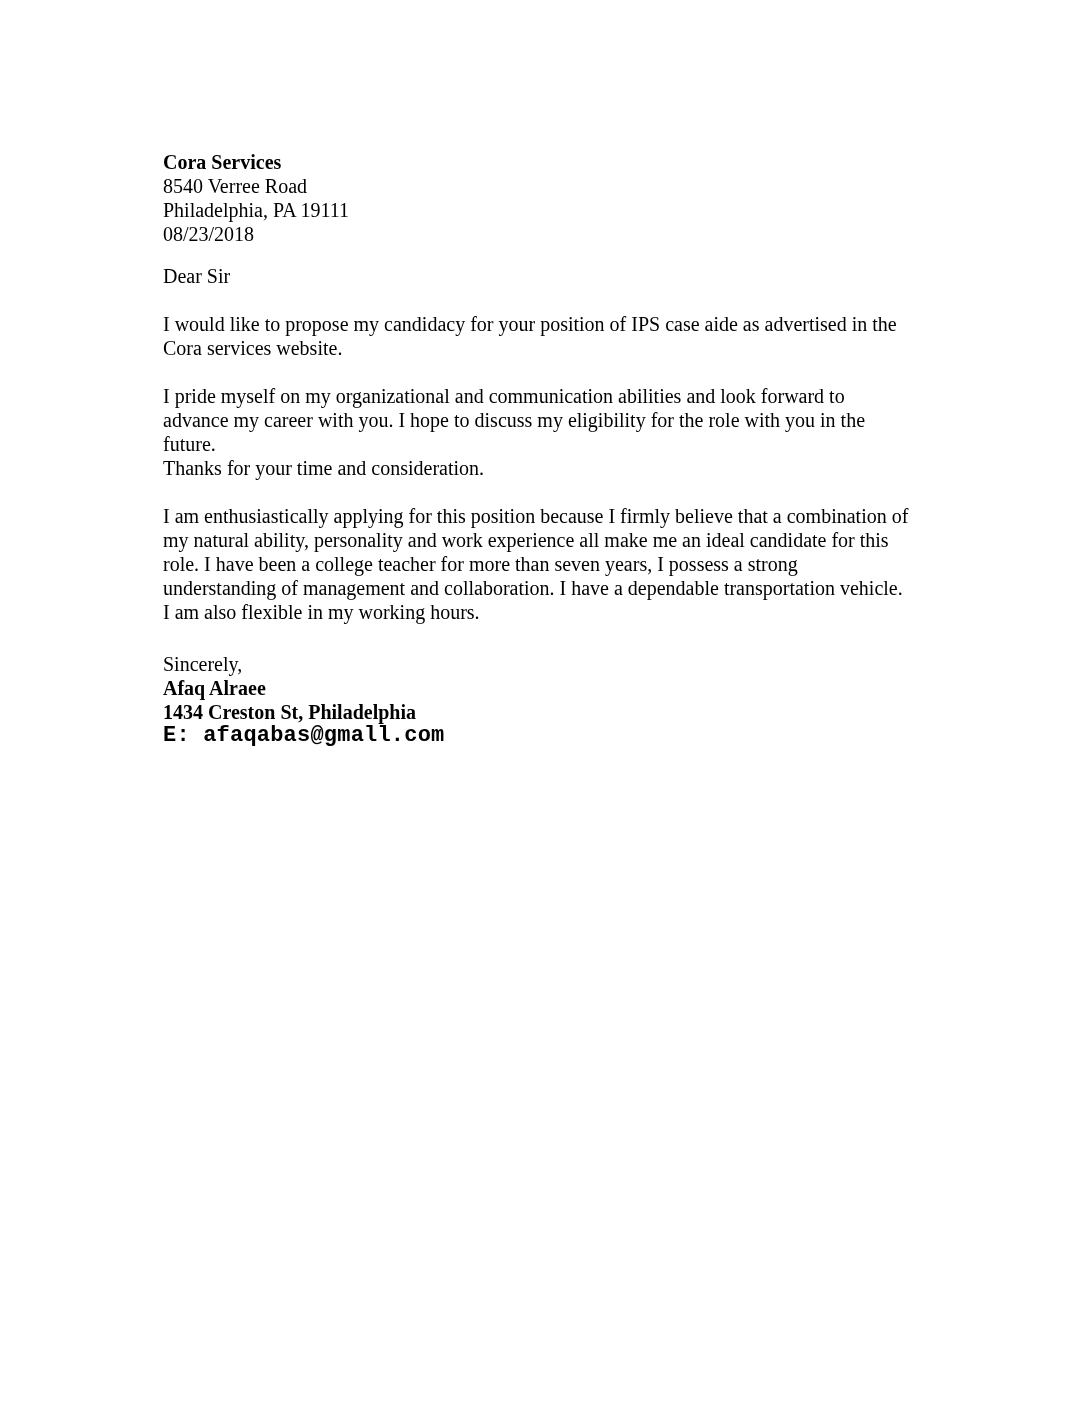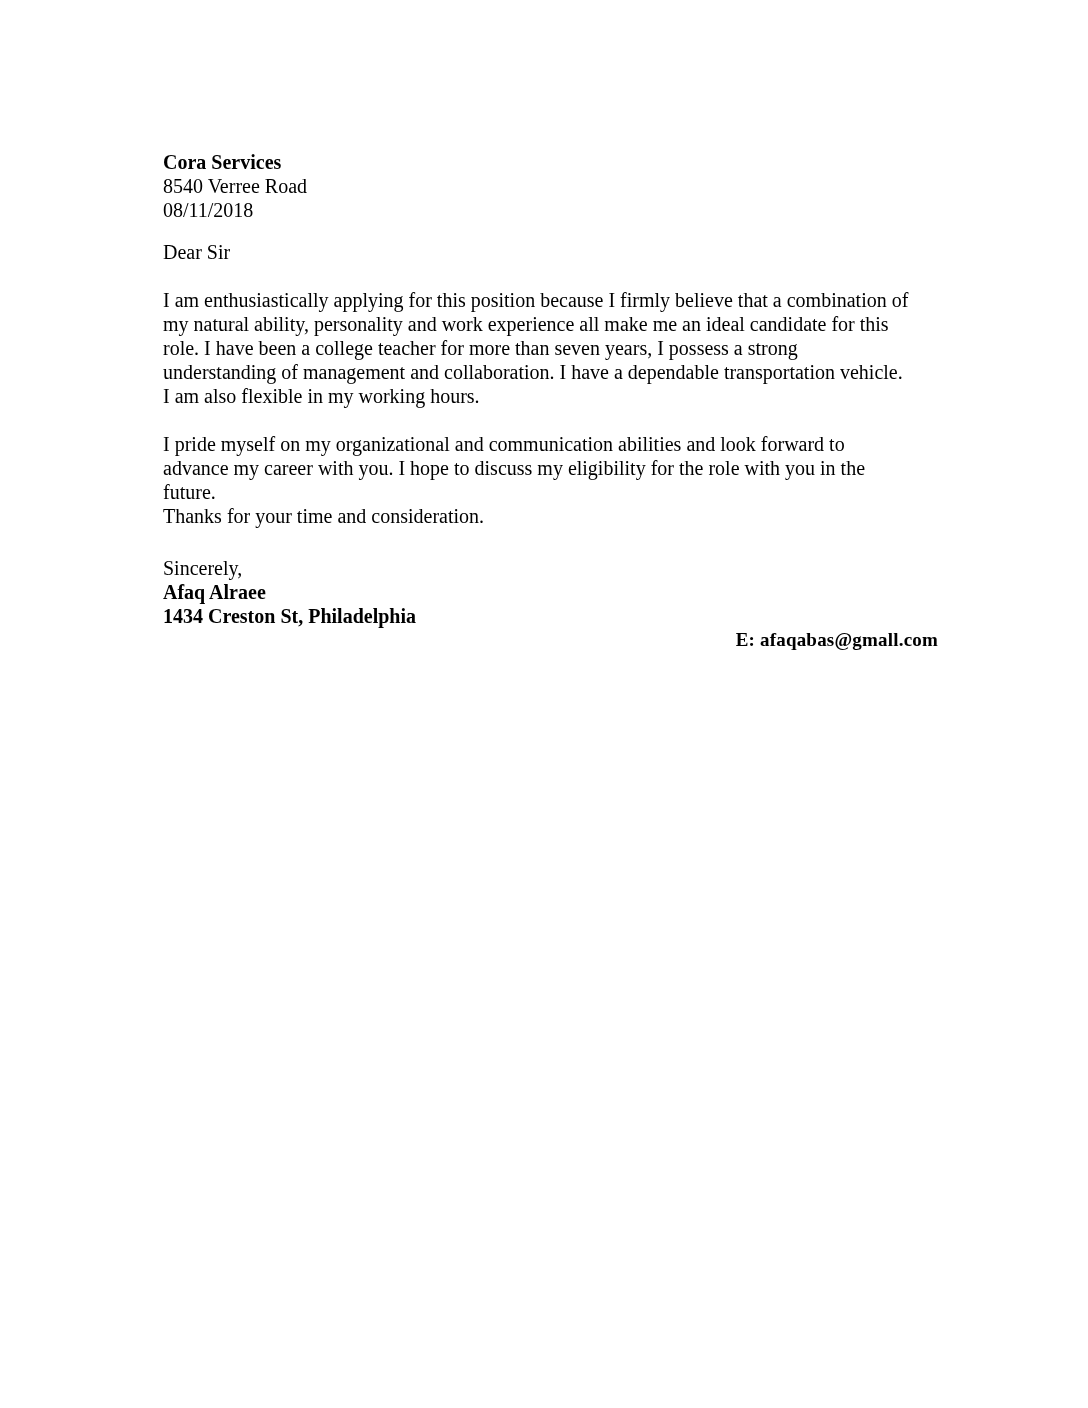--- a/index.html
+++ b/index.html
@@ -29,54 +29,58 @@
   .salutation {
     margin-top: 18px;
   }
   .paragraph {
     margin-top: 24px;
   }
   .closing {
     margin-top: 28px;
   }
   .email-line {
-    font-family: Liberation Serif, serif;
-    font-size: 19px;
+    font-family: Liberation Mono, monospace;
+    font-size: 22px;
     letter-spacing: 0.2px;
-    text-align: right;
   }
 </style>
 </head>
 <body>
 
 <div class="page">
 
   <div class="header">
     <span class="line bold">Cora Services</span>
     <span class="line">8540 Verree Road</span>
-    <span class="line">08/11/2018</span>
+    <span class="line">Philadelphia, PA 19111</span>
+    <span class="line">08/23/2018</span>
   </div>
 
   <div class="salutation">
     <span class="line">Dear Sir</span>
   </div>
 
   <div>
       <div class="paragraph">
-        <span class="line">I am enthusiastically applying for this position because I firmly believe that a combination of</span>
-        <span class="line">my natural ability, personality and work experience all make me an ideal candidate for this</span>
-        <span class="line">role. I have been a college teacher for more than seven years, I possess a strong</span>
-        <span class="line">understanding of management and collaboration. I have a dependable transportation vehicle.</span>
-        <span class="line">I am also flexible in my working hours.</span>
+        <span class="line">I would like to propose my candidacy for your position of IPS case aide as advertised in the</span>
+        <span class="line">Cora services website.</span>
       </div>
       <div class="paragraph">
         <span class="line">I pride myself on my organizational and communication abilities and look forward to</span>
         <span class="line">advance my career with you. I hope to discuss my eligibility for the role with you in the</span>
         <span class="line">future.</span>
         <span class="line">Thanks for your time and consideration.</span>
+      </div>
+      <div class="paragraph">
+        <span class="line">I am enthusiastically applying for this position because I firmly believe that a combination of</span>
+        <span class="line">my natural ability, personality and work experience all make me an ideal candidate for this</span>
+        <span class="line">role. I have been a college teacher for more than seven years, I possess a strong</span>
+        <span class="line">understanding of management and collaboration. I have a dependable transportation vehicle.</span>
+        <span class="line">I am also flexible in my working hours.</span>
       </div>
     </div>
 
   <div class="closing">
     <span class="line">Sincerely,</span>
     <span class="line bold">Afaq Alraee</span>
     <span class="line bold">1434 Creston St, Philadelphia</span>
     <span class="line bold email-line">E: afaqabas@gmall.com</span>
   </div>
 

